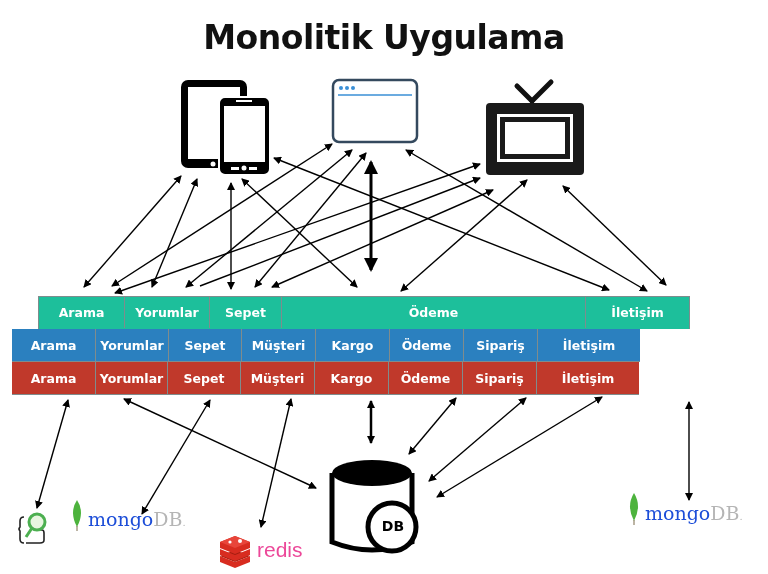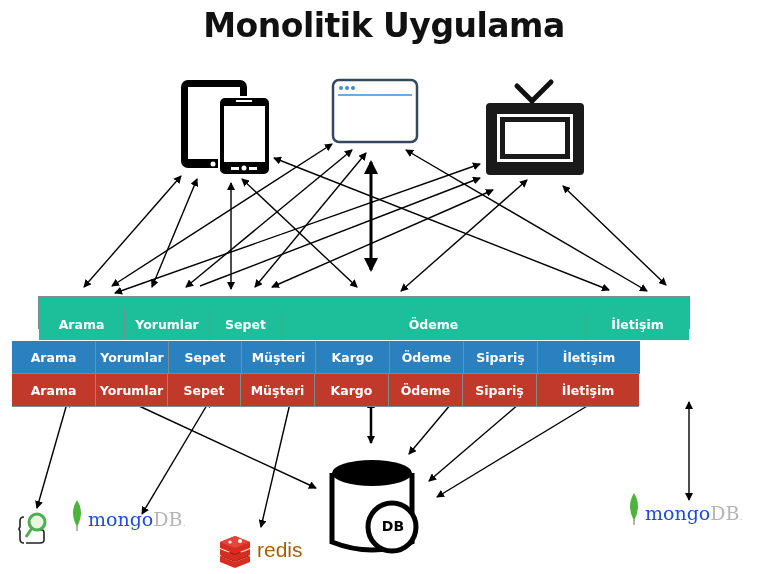--- a/index.html
+++ b/index.html
@@ -1,31 +1,31 @@
 <!DOCTYPE html>
 <html><head>
 <meta charset="utf-8">
 <style>
   html, body { margin:0; padding:0; background:#ffffff; }
   body { width:768px; height:574px; position:relative; overflow:hidden; font-family:"DejaVu Sans", sans-serif; }
-  .title { position:absolute; left:0; top:4px; width:768px; text-align:center; font-size:33px; font-weight:bold; color:#111; line-height:44px; letter-spacing:-0.5px; }
+  .title { position:absolute; left:0; top:16px; width:768px; text-align:center; font-size:33px; font-weight:bold; color:#111; line-height:44px; letter-spacing:-0.5px; }
   svg.canvas { position:absolute; left:0; top:0; width:768px; height:574px; }
   .row { position:absolute; display:flex; }
-  .cell { box-sizing:border-box; color:#fff; font-weight:bold; font-size:12.5px; display:flex; align-items:center; justify-content:center; border-right:1.5px solid #7f8c8d; border-bottom:1.5px solid #7f8c8d; white-space:nowrap;margin-top:12px; }
+  .cell { box-sizing:border-box; color:#fff; font-weight:bold; font-size:12.5px; display:flex; align-items:center; justify-content:center; border-right:1.5px solid #7f8c8d; border-bottom:1.5px solid #7f8c8d; white-space:nowrap; }
   .cell:last-child { border-right:none; }
   .row-green { left:38px; top:296px; height:33px; background:#1dbf9b; border:1.5px solid #7f8c8d; border-bottom:none; box-sizing:border-box; }
   .row-green .cell { background:#1dbf9b; border-bottom:none; height:31px; }
   .row-blue { left:12px; top:329px; height:33px; }
   .row-blue .cell { background:#2b80bf; height:33px; }
   .row-red { left:12px; top:362px; height:33px; }
   .row-red .cell { background:#c0392b; height:33px; }
   .logo-text { position:absolute; font-family:"DejaVu Serif", serif; font-size:19px; }
   .mongo-a { color:#1d4ed8; }
   .mongo-b { color:#b5b5b5; }
-  .redis-text { position:absolute; font-family:"Liberation Sans", sans-serif; font-size:21px; color:#a16207; }
+  .redis-text { position:absolute; font-family:"Liberation Sans", sans-serif; font-size:21px; color:#ec4899; }
 </style>
 </head>
 <body>
 
 <div class="title">Monolitik Uygulama</div>
 
 <svg class="canvas" viewBox="0 0 768 574">
   <defs>
     <marker id="ah" markerWidth="8" markerHeight="8" refX="7" refY="4" orient="auto-start-reverse" markerUnits="userSpaceOnUse">
       <path d="M0,0 L8,4 L0,8 z" fill="#000"></path>

